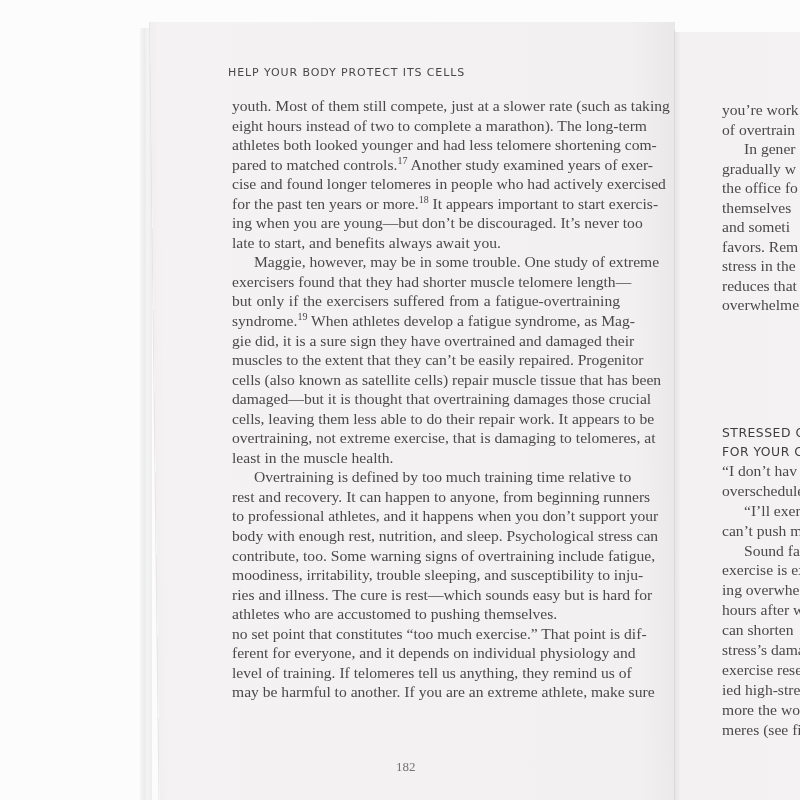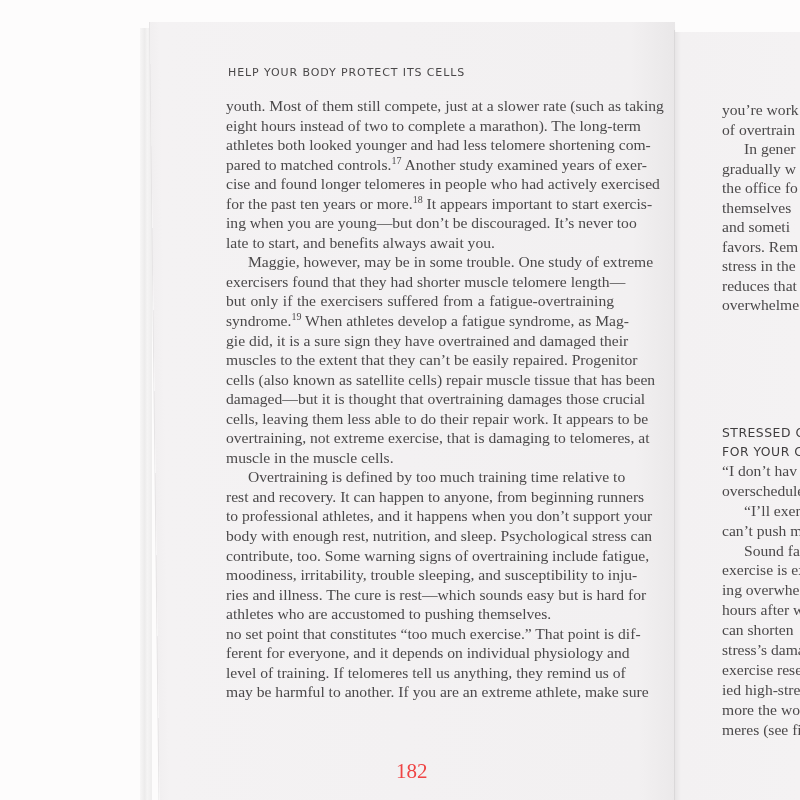--- a/index.html
+++ b/index.html
@@ -43,34 +43,34 @@
     font-size: 11px; letter-spacing: 0.9px;
     color: #4a4849;
   }
   .text-block {
     position: absolute;
     font-size: 15.6px;
     line-height: 19.55px;
     color: #4b494a;
     text-align: justify;
   }
-  .left-text { left: 226px; top: 96px; width: 388px; }
+  .left-text { left: 232px; top: 96px; width: 388px; }
   .line {
     display: block;
     white-space: nowrap;
     text-align-last: justify;
     height: 19.55px;
   }
   .line.last { text-align-last: left; }
   .line.indent { padding-left: 22px; }
   sup { font-size: 10px; line-height: 0; vertical-align: 6px; }
   .page-number {
     position: absolute;
     left: 396px; top: 759px;
-    font-size: 21px; color: #ef4444;
+    font-size: 13px; color: #737373;
   }
   .right-text {
     position: absolute;
     left: 722px; top: 100px;
     width: 200px;
     font-size: 15.6px; line-height: 19.55px;
     color: #4b494a;
     white-space: nowrap;
   }
   .right-text .line { text-align-last: left; }
@@ -114,21 +114,21 @@
   <span class="line indent">Maggie, however, may be in some trouble. One study of extreme</span>
   <span class="line">exercisers found that they had shorter muscle telomere length—</span>
   <span class="line">but only if the exercisers suffered from a fatigue-overtraining</span>
   <span class="line"><span>syndrome.</span><sup>19</sup><span> When athletes develop a fatigue syndrome, as Mag-</span></span>
   <span class="line">gie did, it is a sure sign they have overtrained and damaged their</span>
   <span class="line">muscles to the extent that they can’t be easily repaired. Progenitor</span>
   <span class="line">cells (also known as satellite cells) repair muscle tissue that has been</span>
   <span class="line">damaged—but it is thought that overtraining damages those crucial</span>
   <span class="line">cells, leaving them less able to do their repair work. It appears to be</span>
   <span class="line">overtraining, not extreme exercise, that is damaging to telomeres, at</span>
-  <span class="line last">muscle in the muscle cells.</span>
+  <span class="line last">least in the muscle health.</span>
   <span class="line indent">Overtraining is defined by too much training time relative to</span>
   <span class="line">rest and recovery. It can happen to anyone, from beginning runners</span>
   <span class="line">to professional athletes, and it happens when you don’t support your</span>
   <span class="line">body with enough rest, nutrition, and sleep. Psychological stress can</span>
   <span class="line">contribute, too. Some warning signs of overtraining include fatigue,</span>
   <span class="line">moodiness, irritability, trouble sleeping, and susceptibility to inju-</span>
   <span class="line">ries and illness. The cure is rest—which sounds easy but is hard for</span>
   <span class="line last">athletes who are accustomed to pushing themselves.</span>
   <span class="line">no set point that constitutes “too much exercise.” That point is dif-</span>
   <span class="line">ferent for everyone, and it depends on individual physiology and</span>

